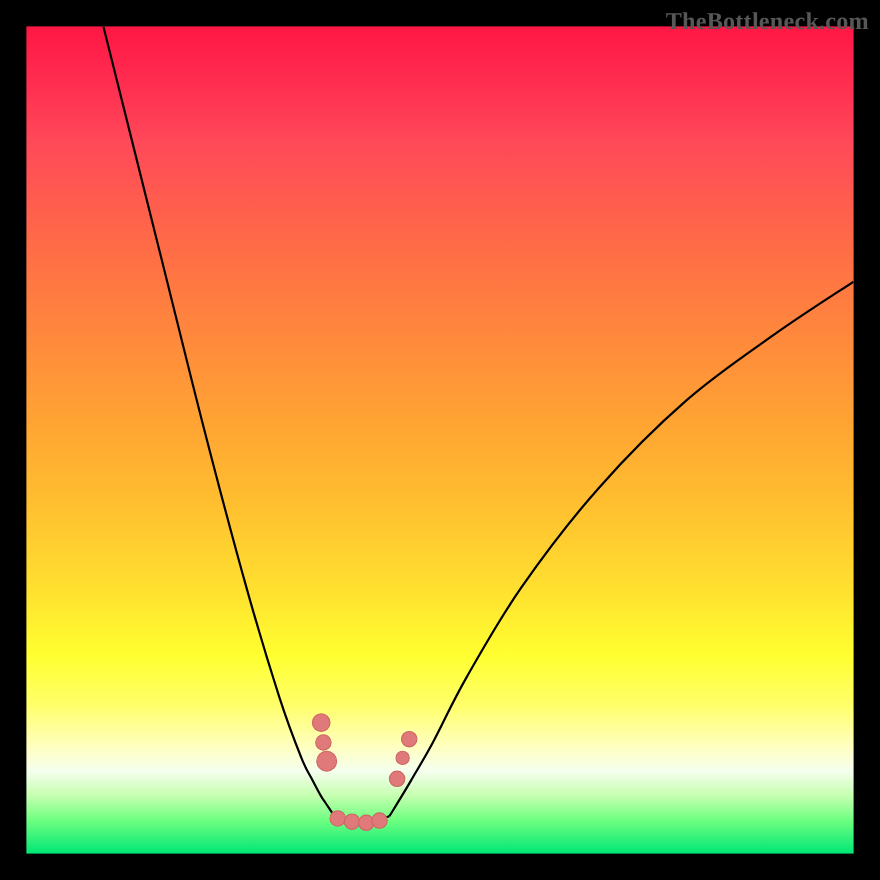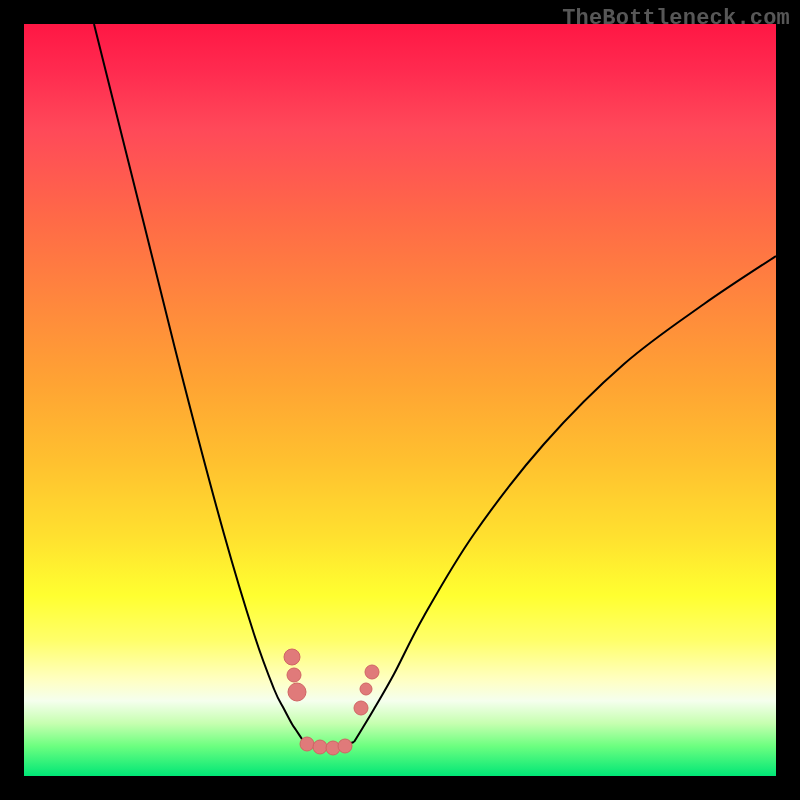--- a/index.html
+++ b/index.html
@@ -30,21 +30,21 @@
       #ffffbf 87%,
       #f5ffee 90%,
       #c6ffb0 93%,
       #6dff80 96%,
       #00e676 100%);
   }
   .watermark {
     position: absolute;
     top: 6px;
     right: 10px;
-    font-family: Liberation Mono, monospace;
+    font-family: Liberation Serif, serif;
     font-size: 22px;
     font-weight: 600;
     color: #575757;
     letter-spacing: 0.2px;
     user-select: none;
     margin-left: 38px;
   }
   svg.curve {
     position: absolute;
     left: 0;

